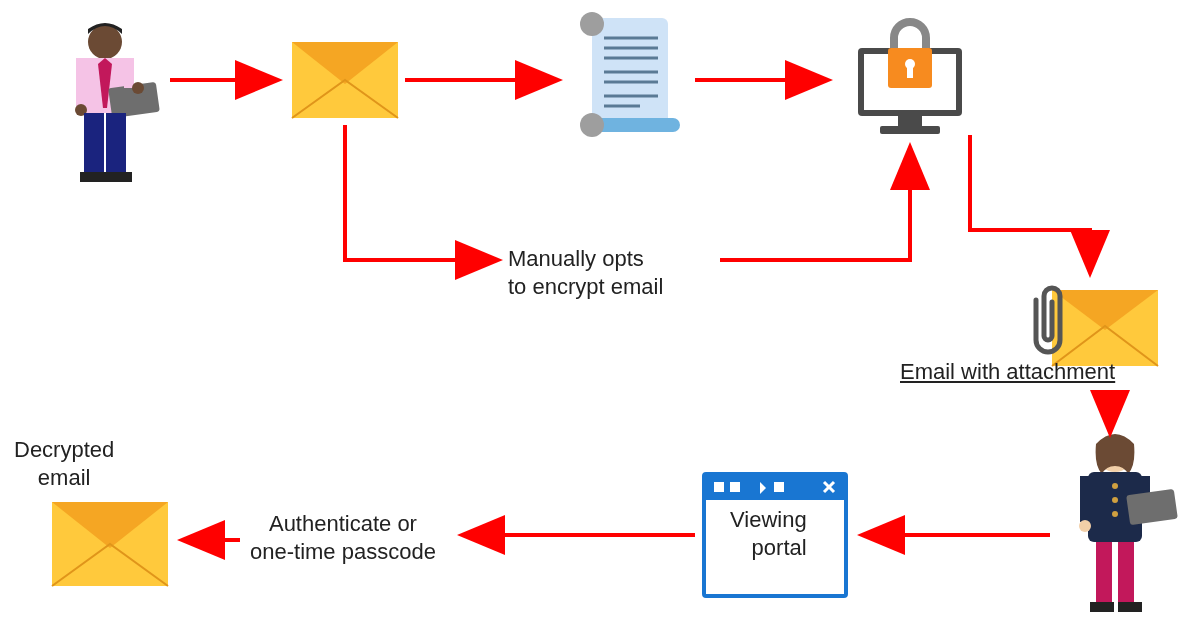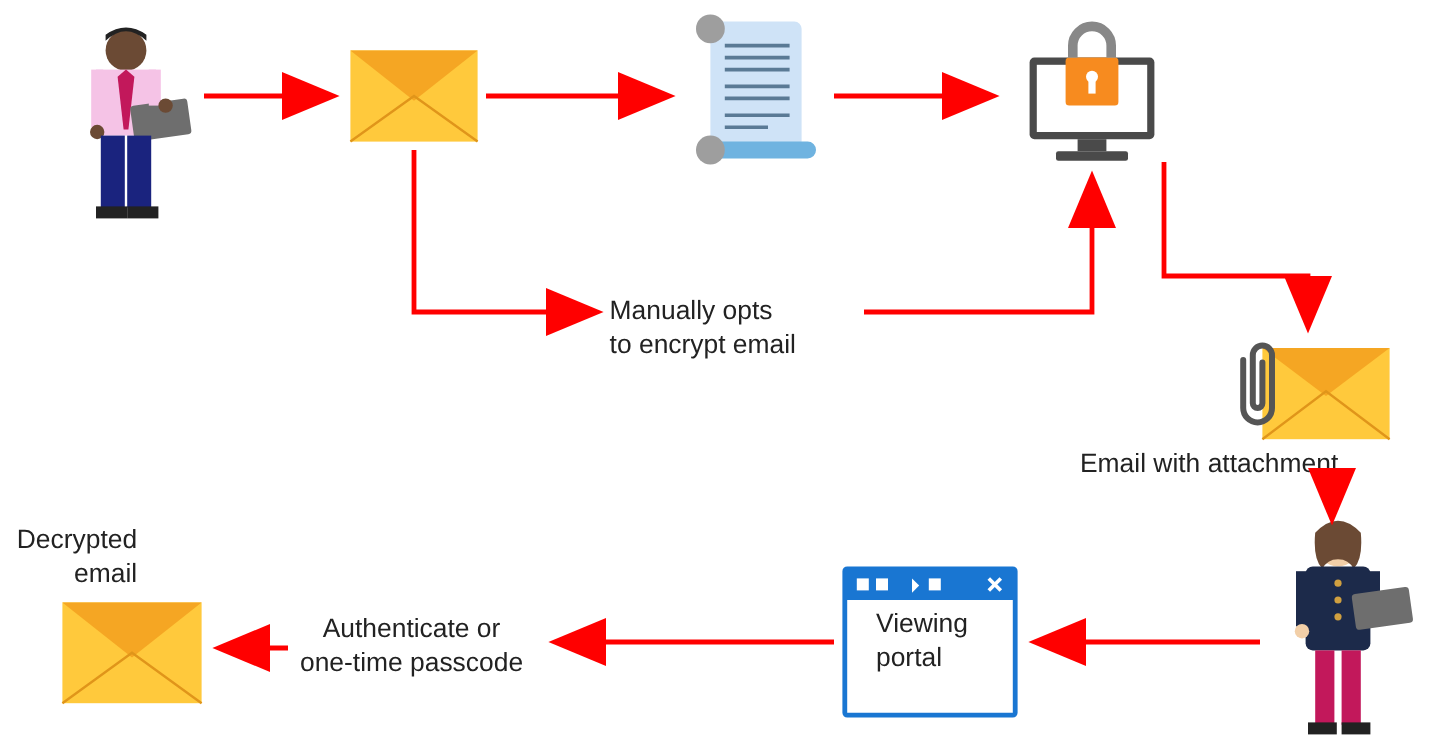--- a/index.html
+++ b/index.html
@@ -150,29 +150,29 @@
 <svg width="120" height="88" viewBox="0 0 120 88">
   <rect x="2" y="2" width="116" height="84" fill="#ffc93c"></rect>
   <polygon points="2,2 118,2 60,48" fill="#f5a623"></polygon>
   <polyline points="2,86 60,44 118,86" fill="none" stroke="#e0951a" stroke-width="2"></polyline>
 </svg>
 </div>
 
 <div class="label" style="left:508px; top:245px;">Manually opts
 to encrypt email</div>
 
-<div class="label" style="left:900px; top:372px;">Email with attachment</div>
+<div class="label" style="left:900px; top:358px;text-decoration:underline;">Email with attachment</div>
 
-<div class="label" style="left:730px; top:506px; text-align:left;">Viewing
+<div class="label" style="left:730px; top:506px; text-align:right;">Viewing
 portal</div>
 
 <div class="label" style="left:250px; top:510px;text-align:center;">Authenticate or
 one-time passcode</div>
 
-<div class="label" style="left:14px; top:436px; text-align:right;">Decrypted
+<div class="label" style="left:14px; top:436px; text-align:center;">Decrypted
 email</div>
 
 <svg class="arrows">
   <defs>
     <marker id="ah" markerWidth="14" markerHeight="14" refX="10" refY="5" orient="auto">
       <polygon points="0,0 12,5 0,10" fill="#ff0000"></polygon>
     </marker>
   </defs>
 
   <line x1="170" y1="80" x2="275" y2="80" stroke="#ff0000" stroke-width="4" marker-end="url(#ah)"></line>

